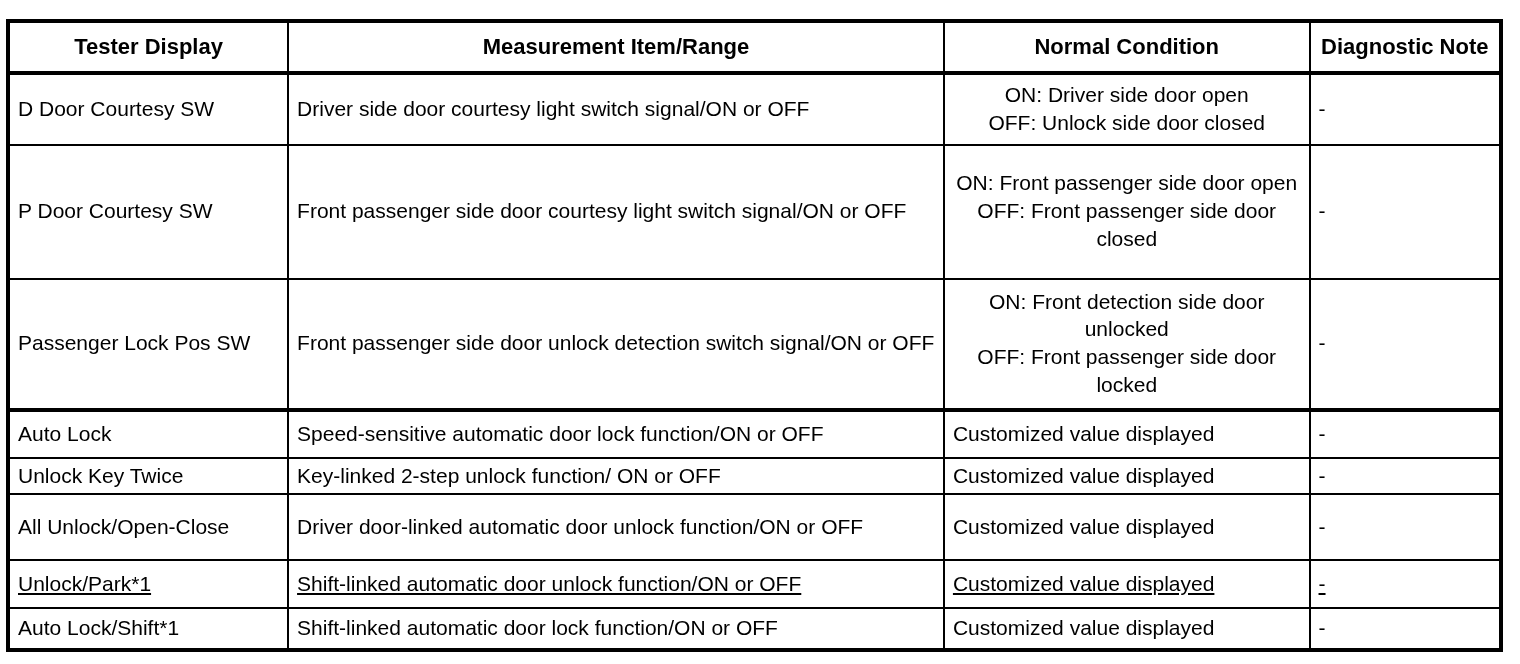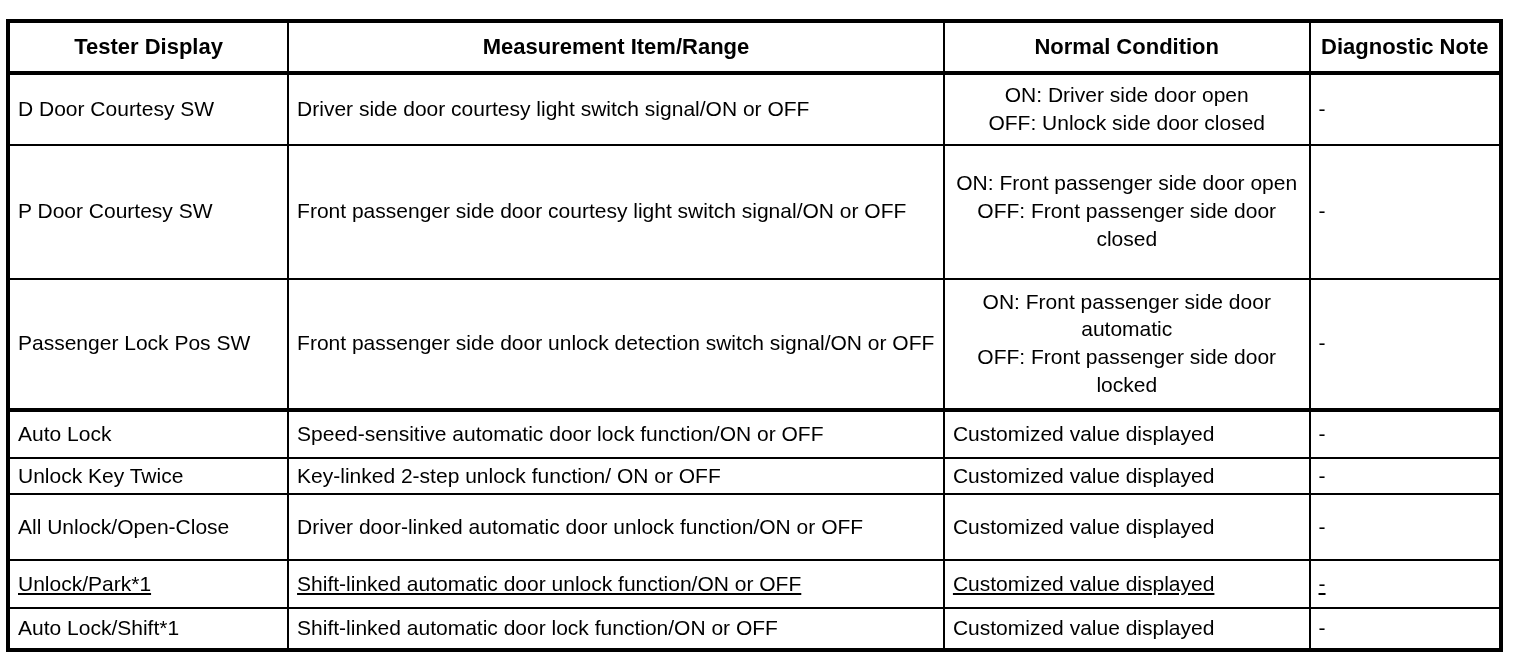--- a/index.html
+++ b/index.html
@@ -124,21 +124,21 @@
         <td>
           <span class="dash">-</span>
         </td>
       </tr>
 
       <tr class="thick-below" style="height:131px;">
         <td>Passenger Lock Pos SW</td>
         <td>Front passenger side door unlock detection switch signal/ON or OFF</td>
         <td>
           <span class="cell-lines">
-            <span class="ln">ON: Front passenger side door automatic</span>
+            <span class="ln">ON: Front detection side door unlocked</span>
             <span class="ln">OFF: Front passenger side door locked</span>
           </span>
         </td>
         <td>
           <span class="dash">-</span>
         </td>
       </tr>
 
       <tr style="height:48px;">
         <td>Auto Lock</td>

